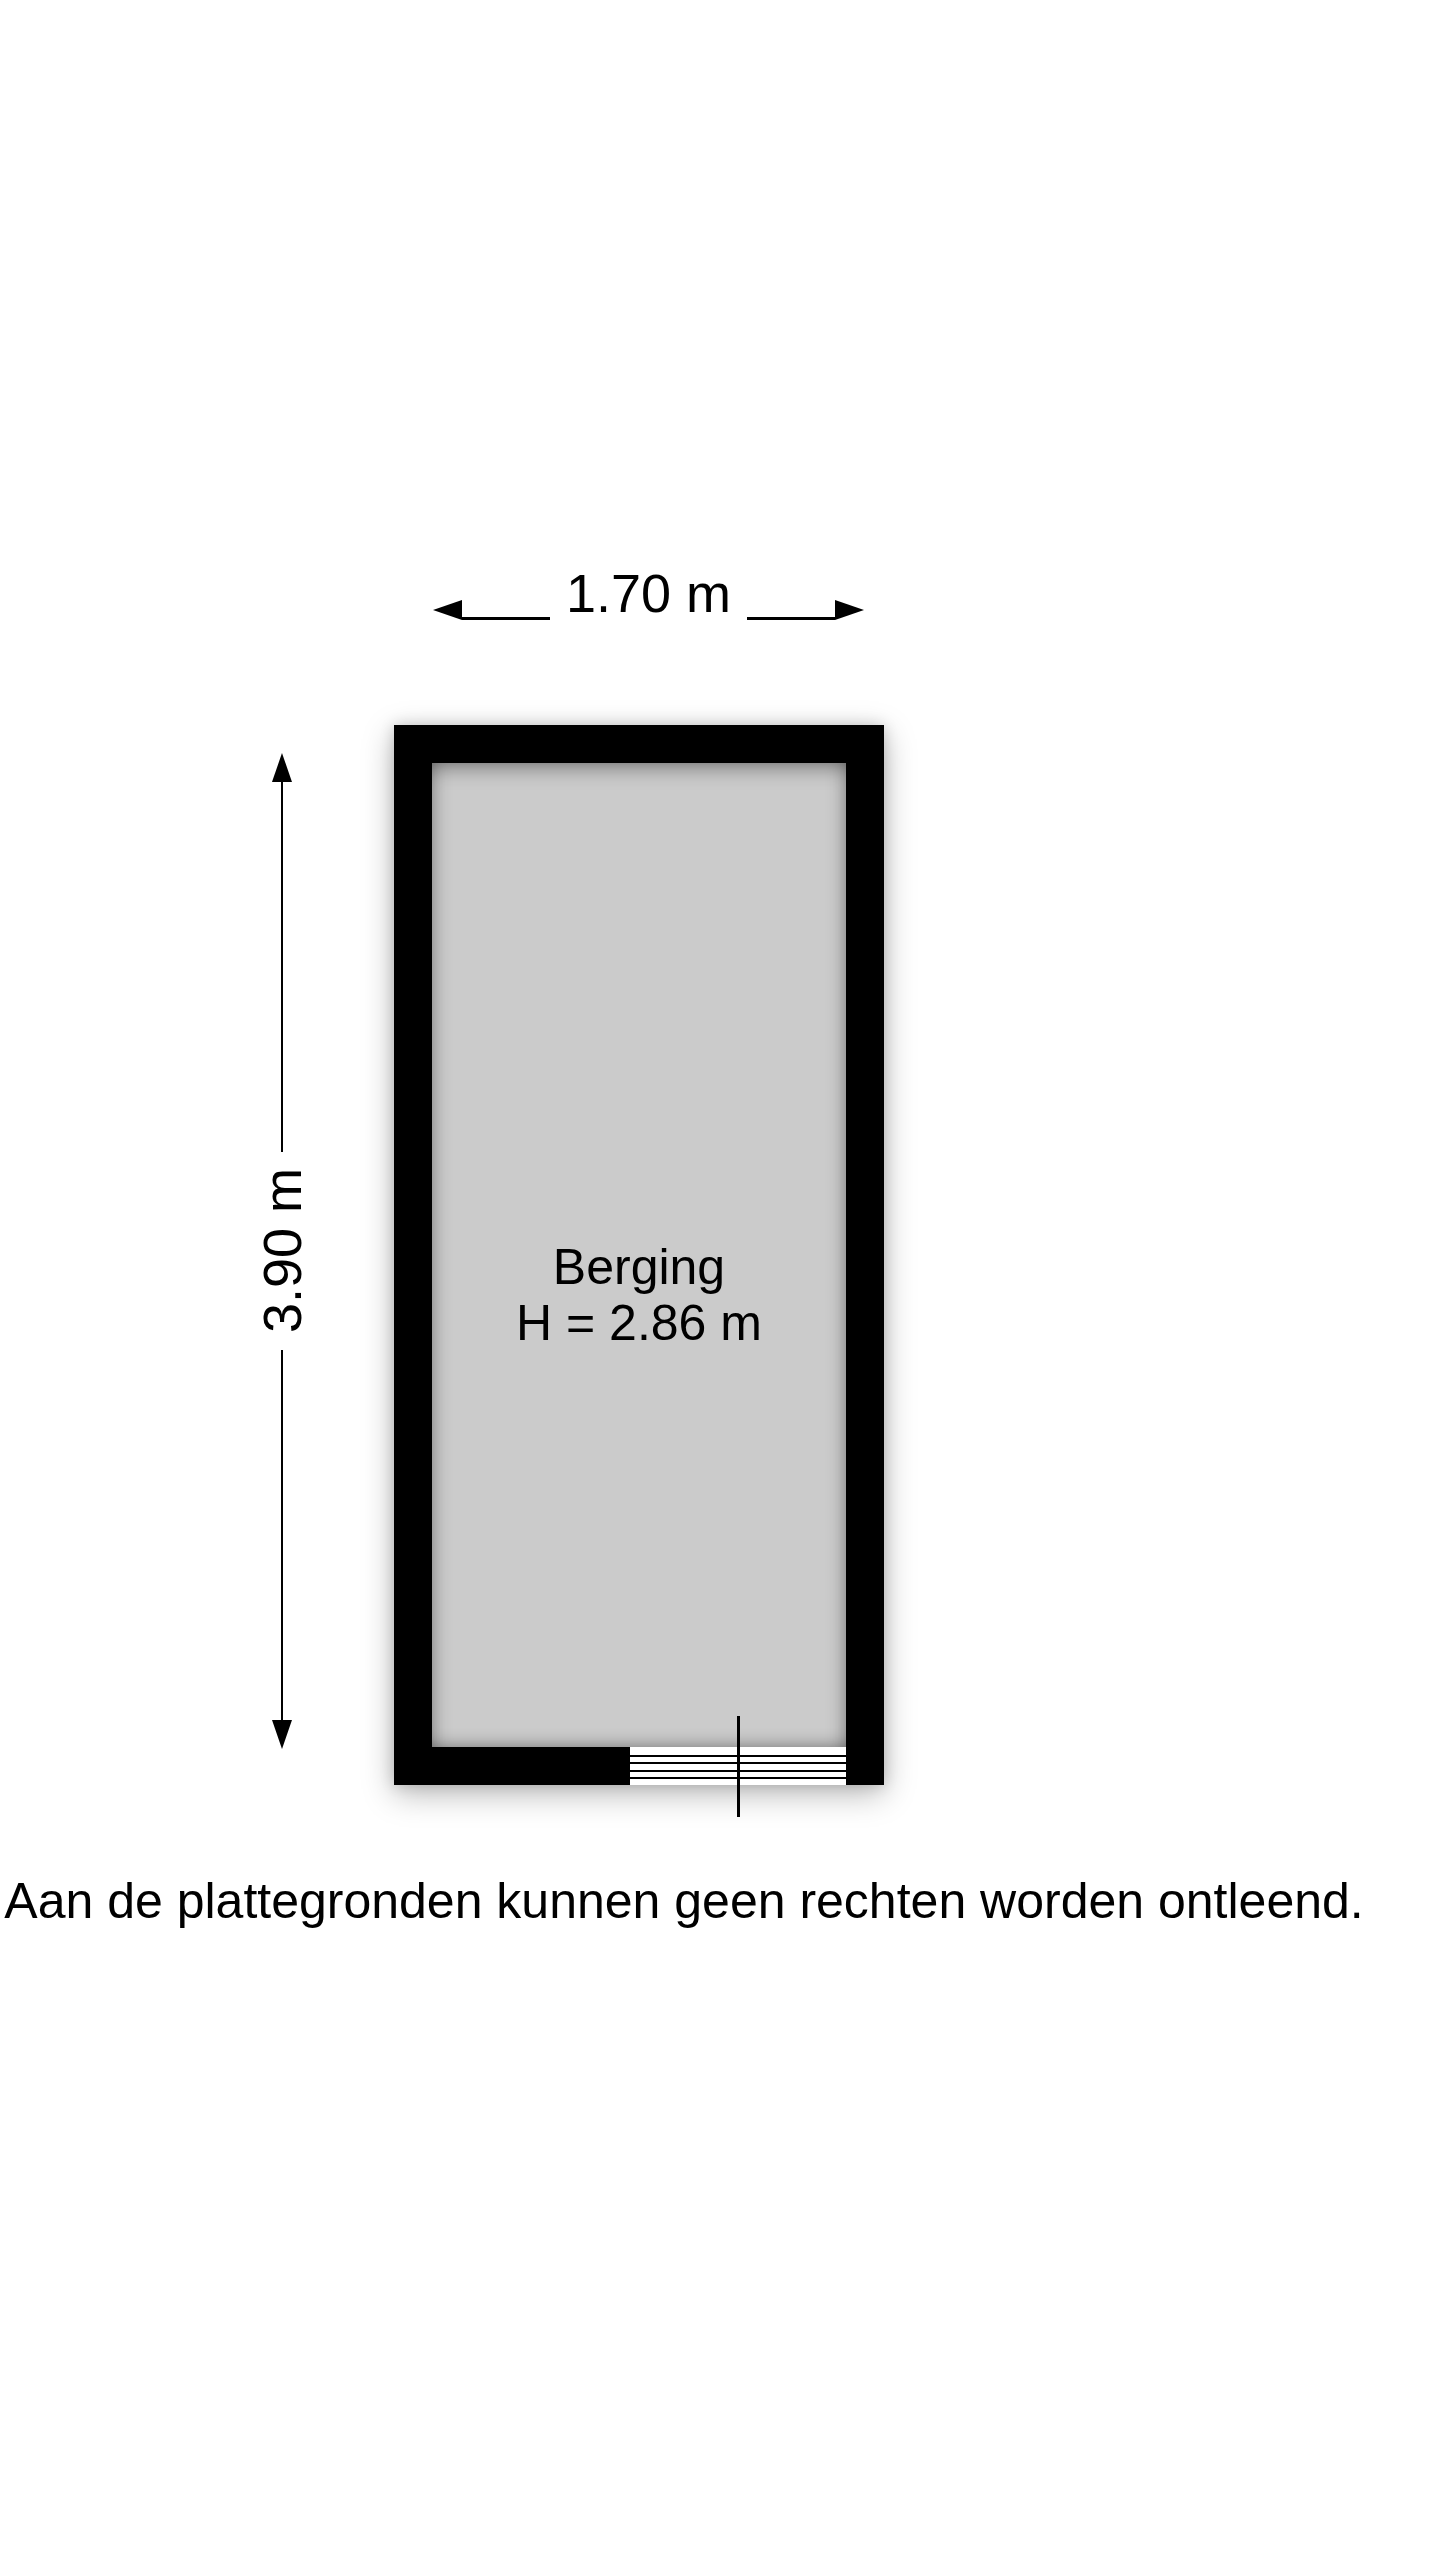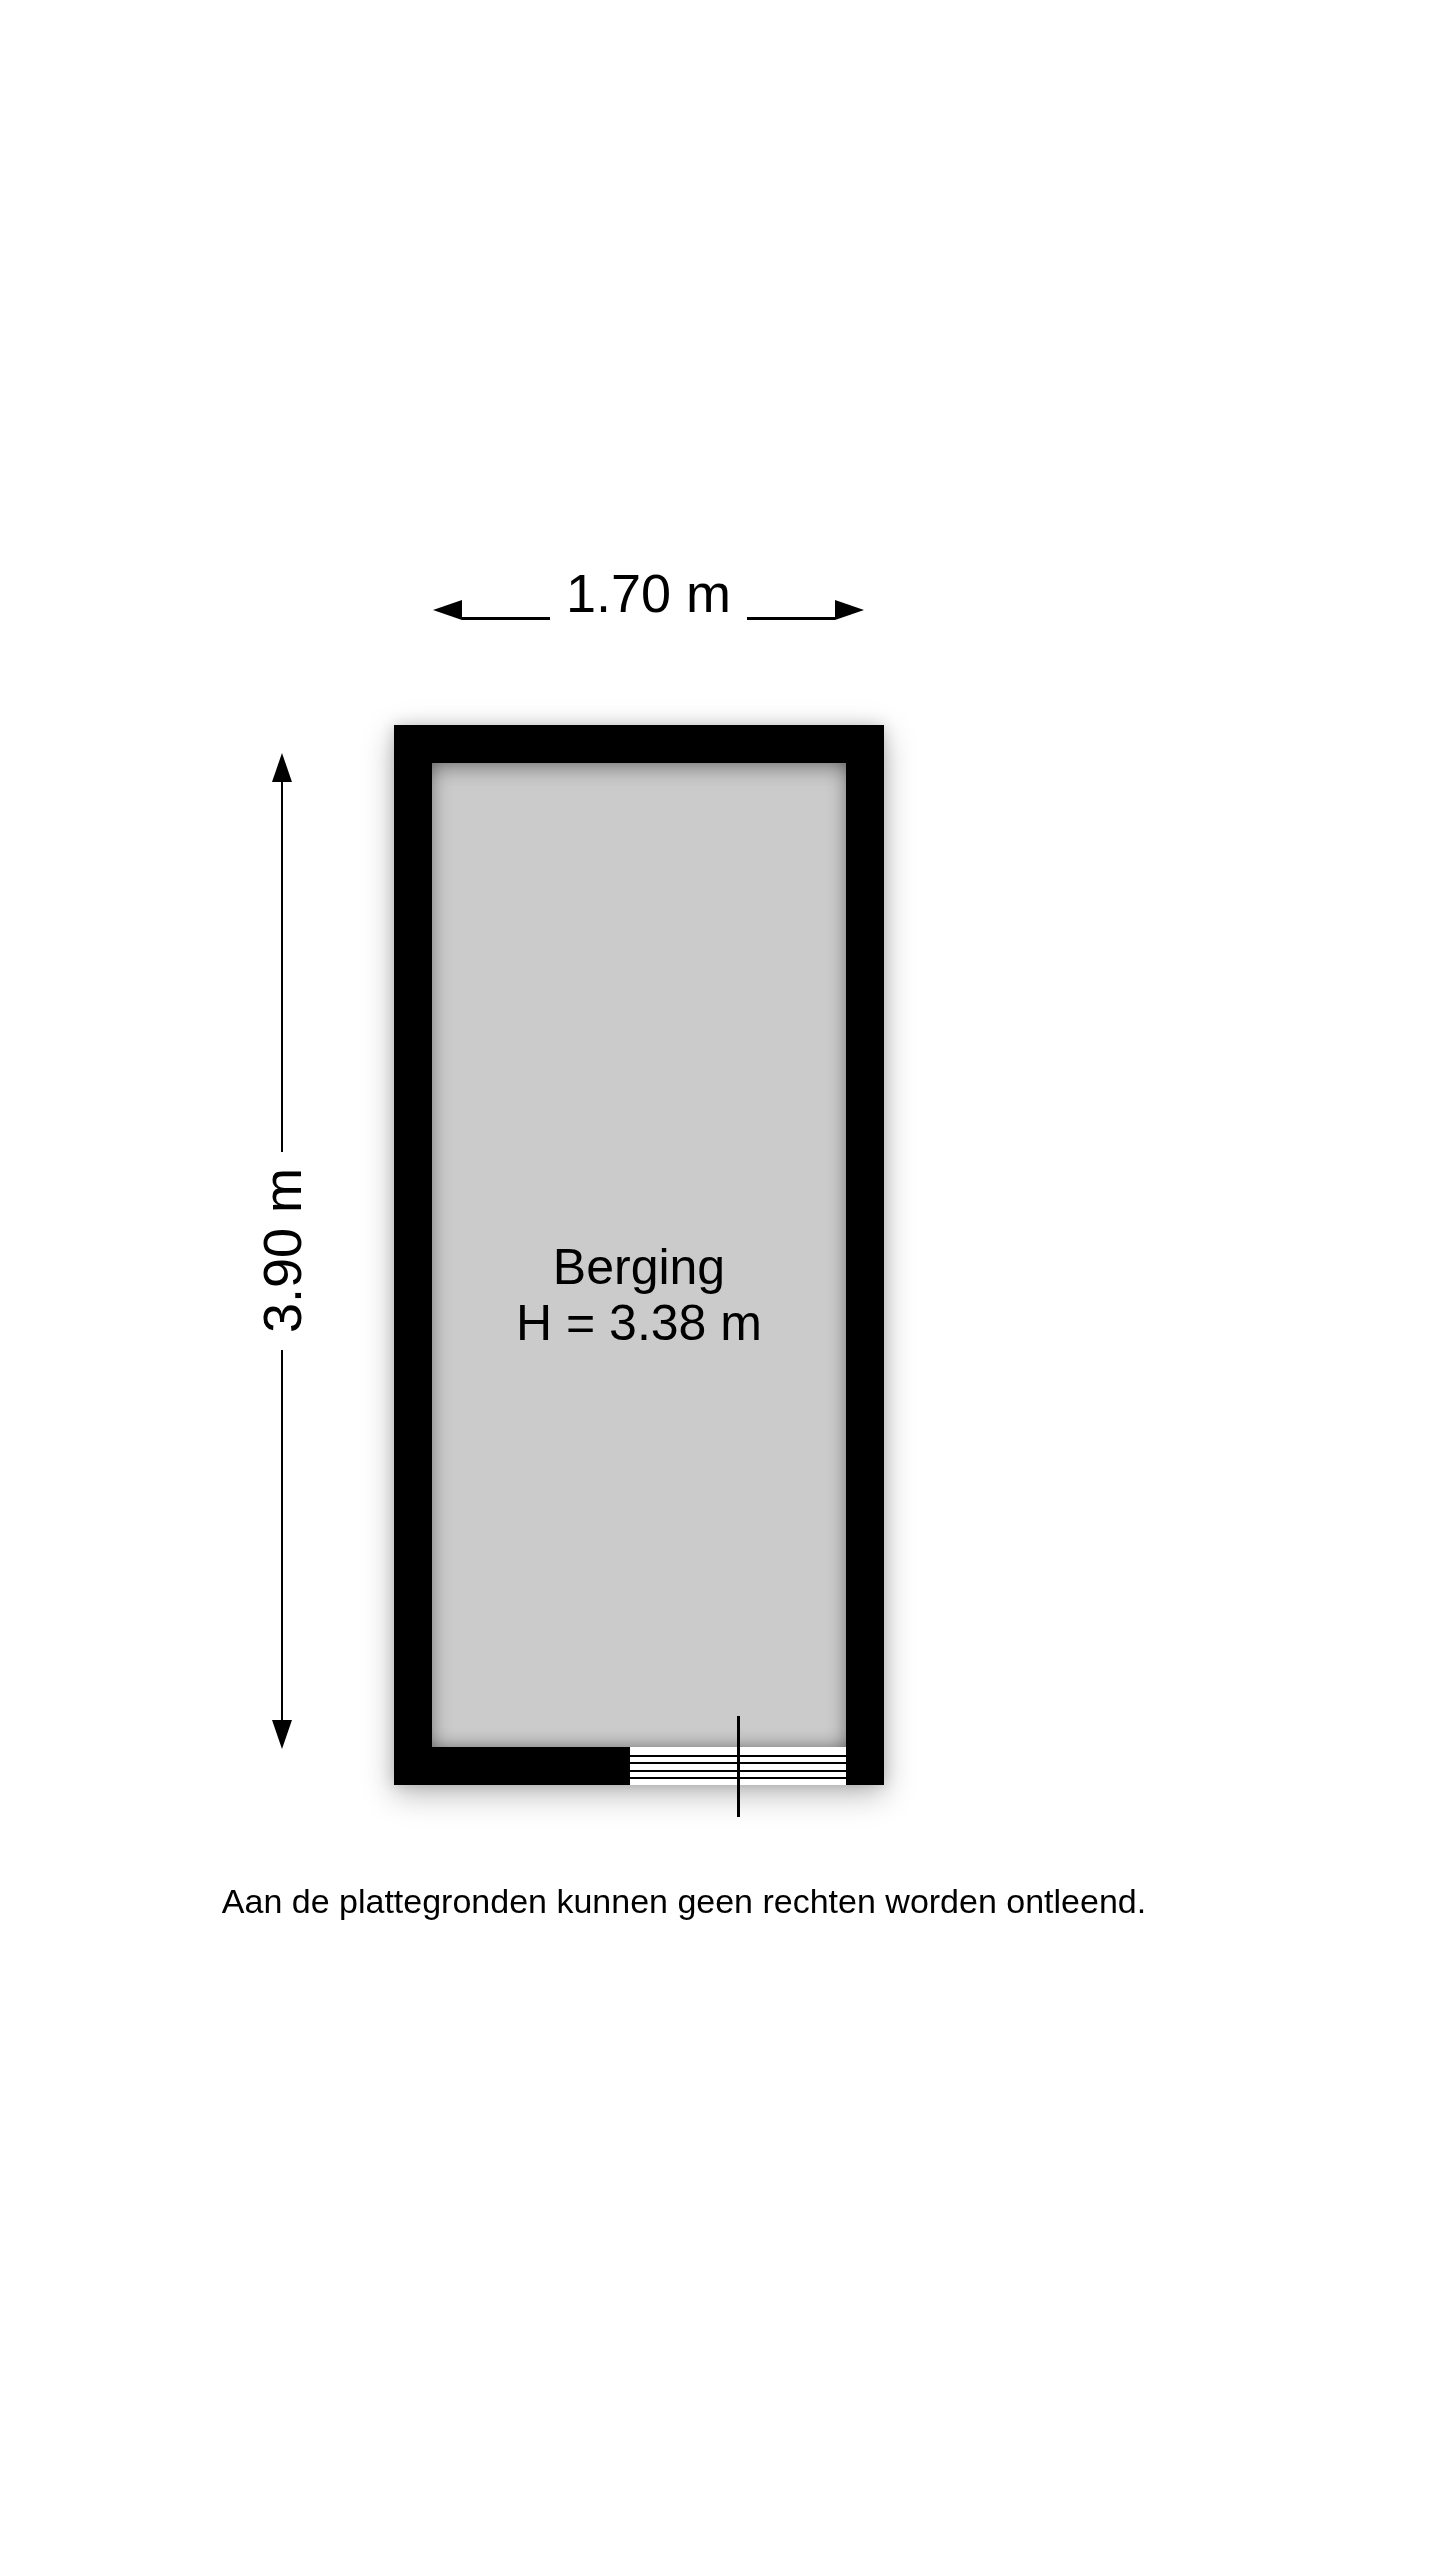--- a/index.html
+++ b/index.html
@@ -76,21 +76,21 @@
   .door i:nth-child(4) { top: 30px; }
   .doorline {
     position: absolute; left: 343px; top: 991px;
     width: 3.4px; height: 101px; background: #000;
   }
 
   
   .footer {
     position: absolute; left: 0; top: 1872px; width: 1368px;
     text-align: center;
-    font-size: 34px; line-height: 59px;
+    font-size: 50px; line-height: 59px;
     white-space: nowrap;
   }
 </style>
 </head>
 <body>
 
 <div>
 
   <div class="hdim">
     <span class="ah left"></span>
@@ -105,21 +105,21 @@
     <span class="dline v"></span>
     <span class="dlabel v">3.90 m</span>
     <span class="dline v"></span>
     <span class="ah down"></span>
   </div>
 
   <div class="plan">
     <div class="floor">
       <div class="roomlabel">
         <div>Berging</div>
-        <div>H = 3.38 m</div>
+        <div>H = 2.86 m</div>
       </div>
     </div>
     <div class="door">
       <i></i>
       <i></i>
       <i></i>
       <i></i>
     </div>
     <div class="doorline"></div>
   </div>

